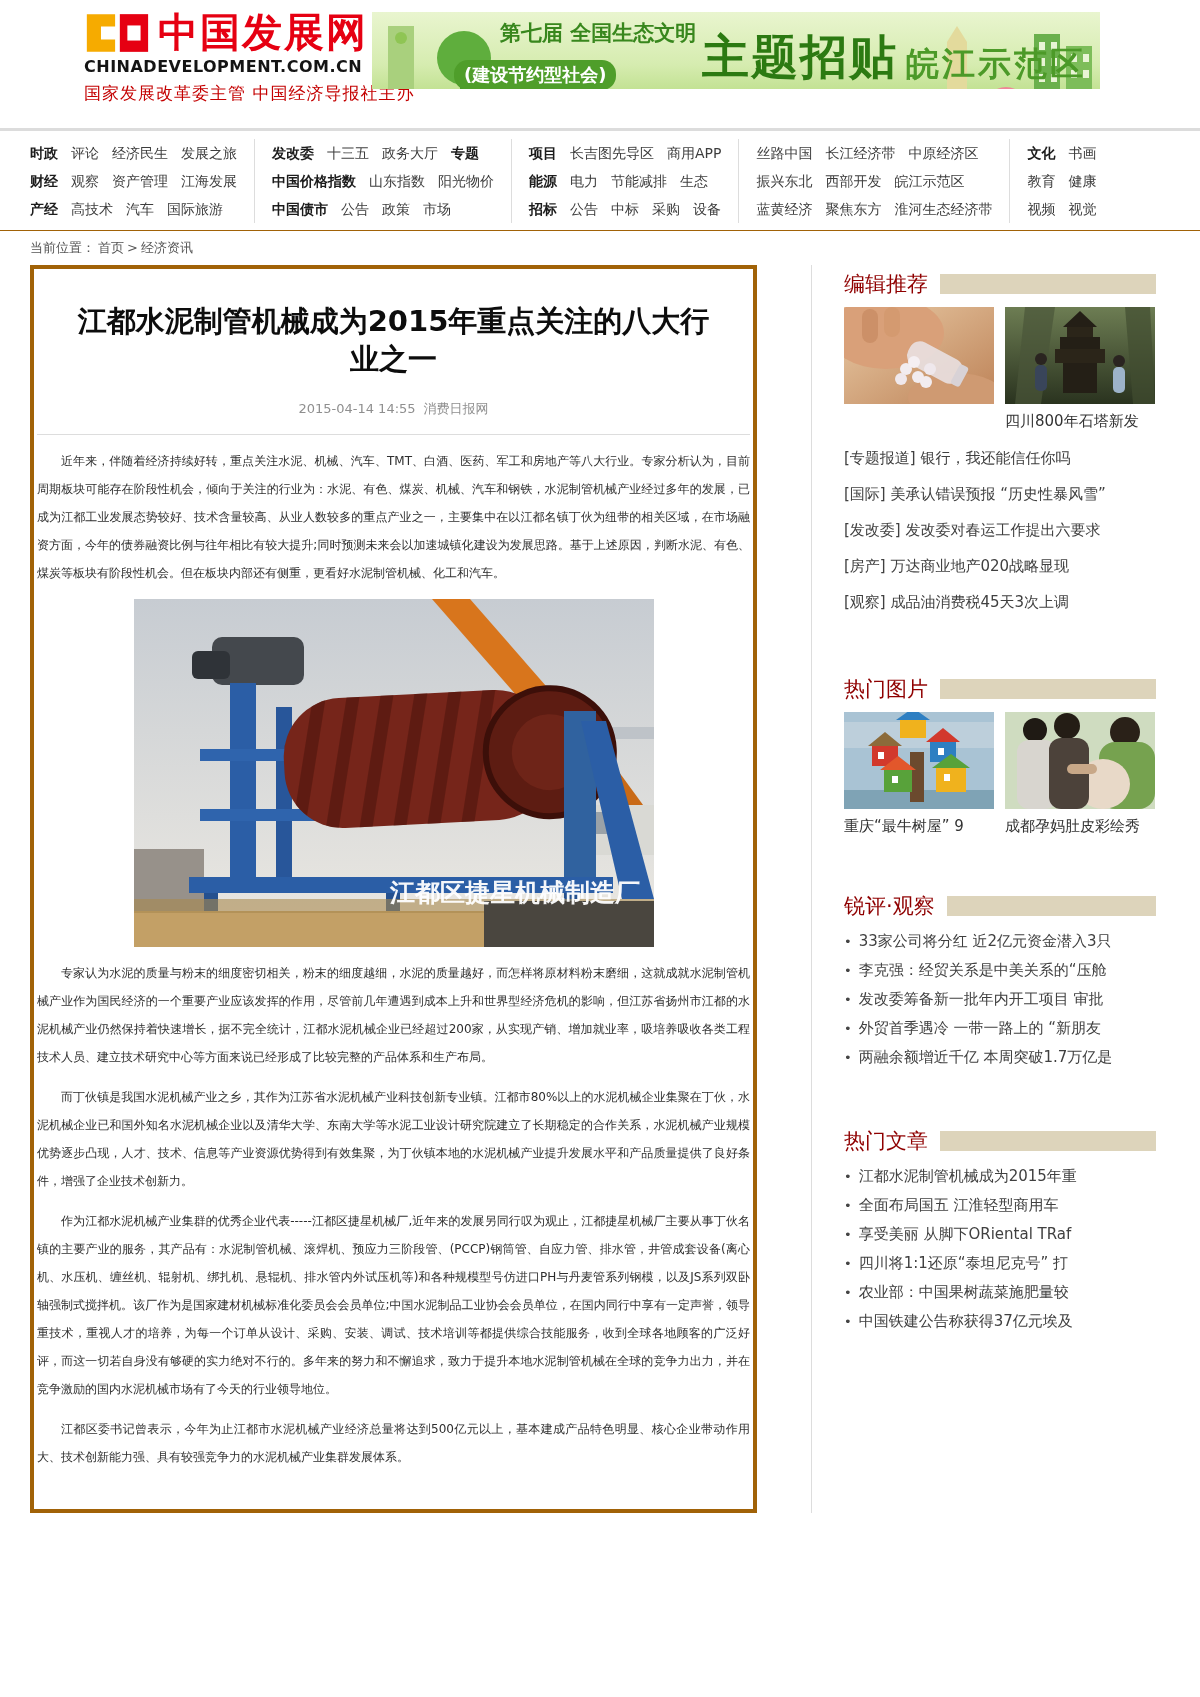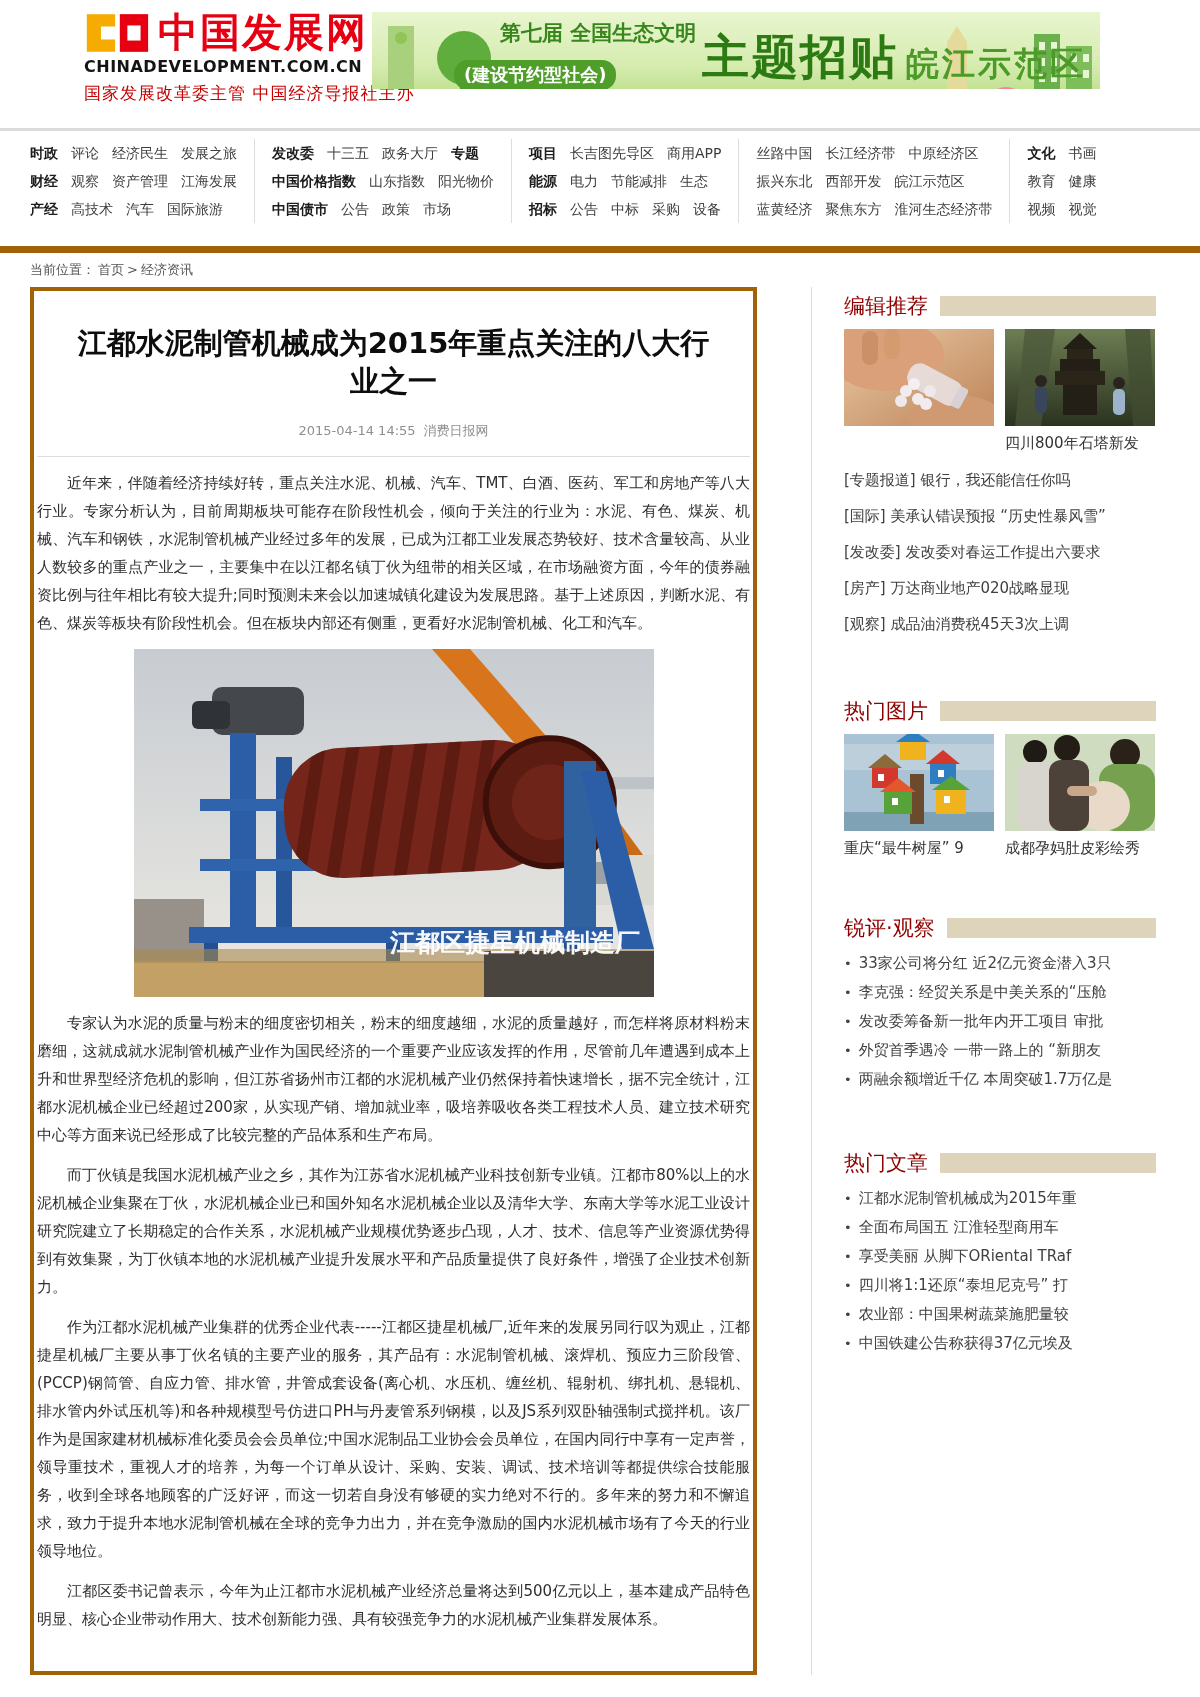--- a/index.html
+++ b/index.html
@@ -15,38 +15,38 @@
   .site-tagline{font-size:17px;color:#c40000;margin-top:6px;letter-spacing:1px;}
   .banner{position:absolute;left:372px;top:12px;width:728px;height:77px;overflow:hidden;cursor:pointer;
           background:linear-gradient(180deg,#e9f5cf 0%,#d6ecb0 68%,#c3e294 100%);}
   .banner-deco{position:absolute;left:0;top:0;width:728px;height:97px;}
   .b-top{position:absolute;left:128px;top:7px;font-size:21px;font-weight:bold;color:#38871d;}
   .b-pill{position:absolute;left:82px;top:48px;background:#4f9e2a;color:#fff;font-size:18px;
           font-weight:bold;padding:3px 10px;border-radius:14px;}
   .b-main{position:absolute;left:330px;top:14px;font-size:47px;font-weight:bold;color:#2c7a12;letter-spacing:2px;}
   .b-sub{position:absolute;left:534px;top:30px;font-size:33px;font-weight:bold;color:#4c9a28;letter-spacing:3px;}
   
-  .nav{display:flex;padding:8px 0 23px 30px;border-bottom:7px solid #a16207;}
+  .nav{display:flex;padding:8px 0 7px 30px;border-bottom:1px solid #a16207;}
   .nav-group{padding-right:17px;margin-right:17px;border-right:1px solid #ddd;}
   .nav-group:last-child{border-right:none;}
   .nav-row{height:28px;line-height:28px;font-size:14px;white-space:nowrap;}
   .nav-row span{margin-right:13px;color:#3d3d3d;cursor:pointer;}
   .nav-row span:last-child{margin-right:0;}
   .nav-row span.b{font-weight:bold;color:#1c1c1c;}
   
   .breadcrumb{padding:8px 0 8px 30px;font-size:13px;color:#555;}
   .breadcrumb .lnk{cursor:pointer;margin:0 3px;}
   
   .main{display:flex;align-items:stretch;padding-left:30px;}
   .article-box{width:727px;box-sizing:border-box;border:4px solid #a16207;padding:34px 3px 26px;background:#fff;}
   .article-title{text-align:center;font-size:29px;font-weight:bold;color:#0d0d0d;margin:0 30px;line-height:1.3;}
   .article-meta{text-align:center;font-size:13px;color:#8f8f8f;margin-top:22px;}
   .meta-source{margin-left:8px;}
   .article-divider{border-bottom:1px solid #ddd;margin:16px 0 6px;}
-  .article-box p{font-size:15px;line-height:28px;color:#2e2e2e;text-indent:2em;text-align:justify;margin:12px 0;}
+  .article-box p{font-size:12px;line-height:28px;color:#2e2e2e;text-indent:2em;text-align:justify;margin:12px 0;}
   .article-box figure{margin:0 auto;width:520px;}
   .article-photo{width:520px;height:348px;display:block;}
   
   .sidebar{margin-left:54px;border-left:1px solid #ddd;padding:6px 0 0 32px;width:312px;flex:none;}
   .side-sec{margin-bottom:56px;}
   .side-head{display:flex;align-items:center;height:26px;}
   .side-title{font-size:21px;color:#8f0000;white-space:nowrap;}
   .side-bar{flex:1;height:20px;margin-left:12px;background:#ddd4bb;}
   .thumb-row{display:flex;gap:11px;margin-top:10px;}
   .thumb{width:150px;height:97px;display:block;cursor:pointer;}

